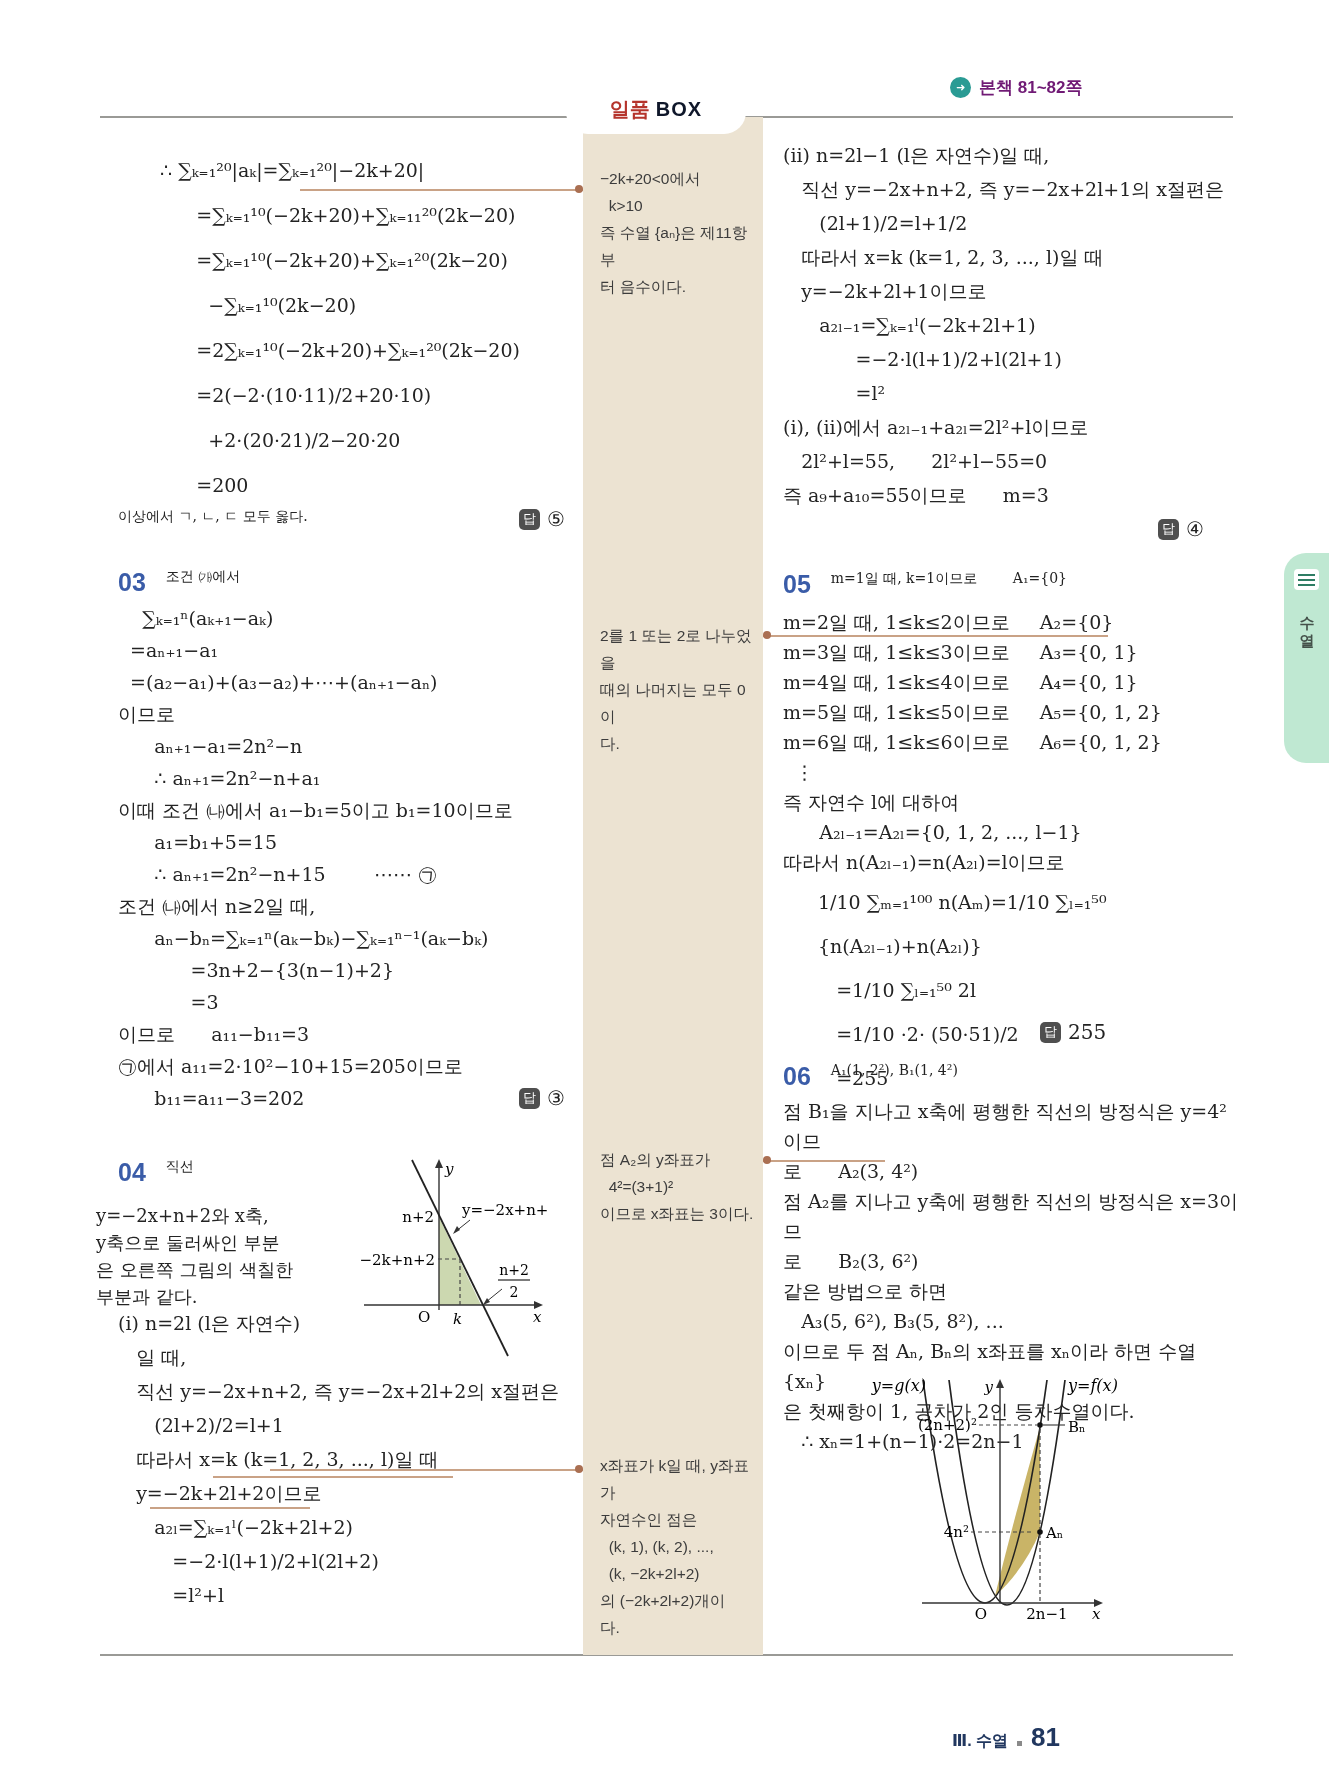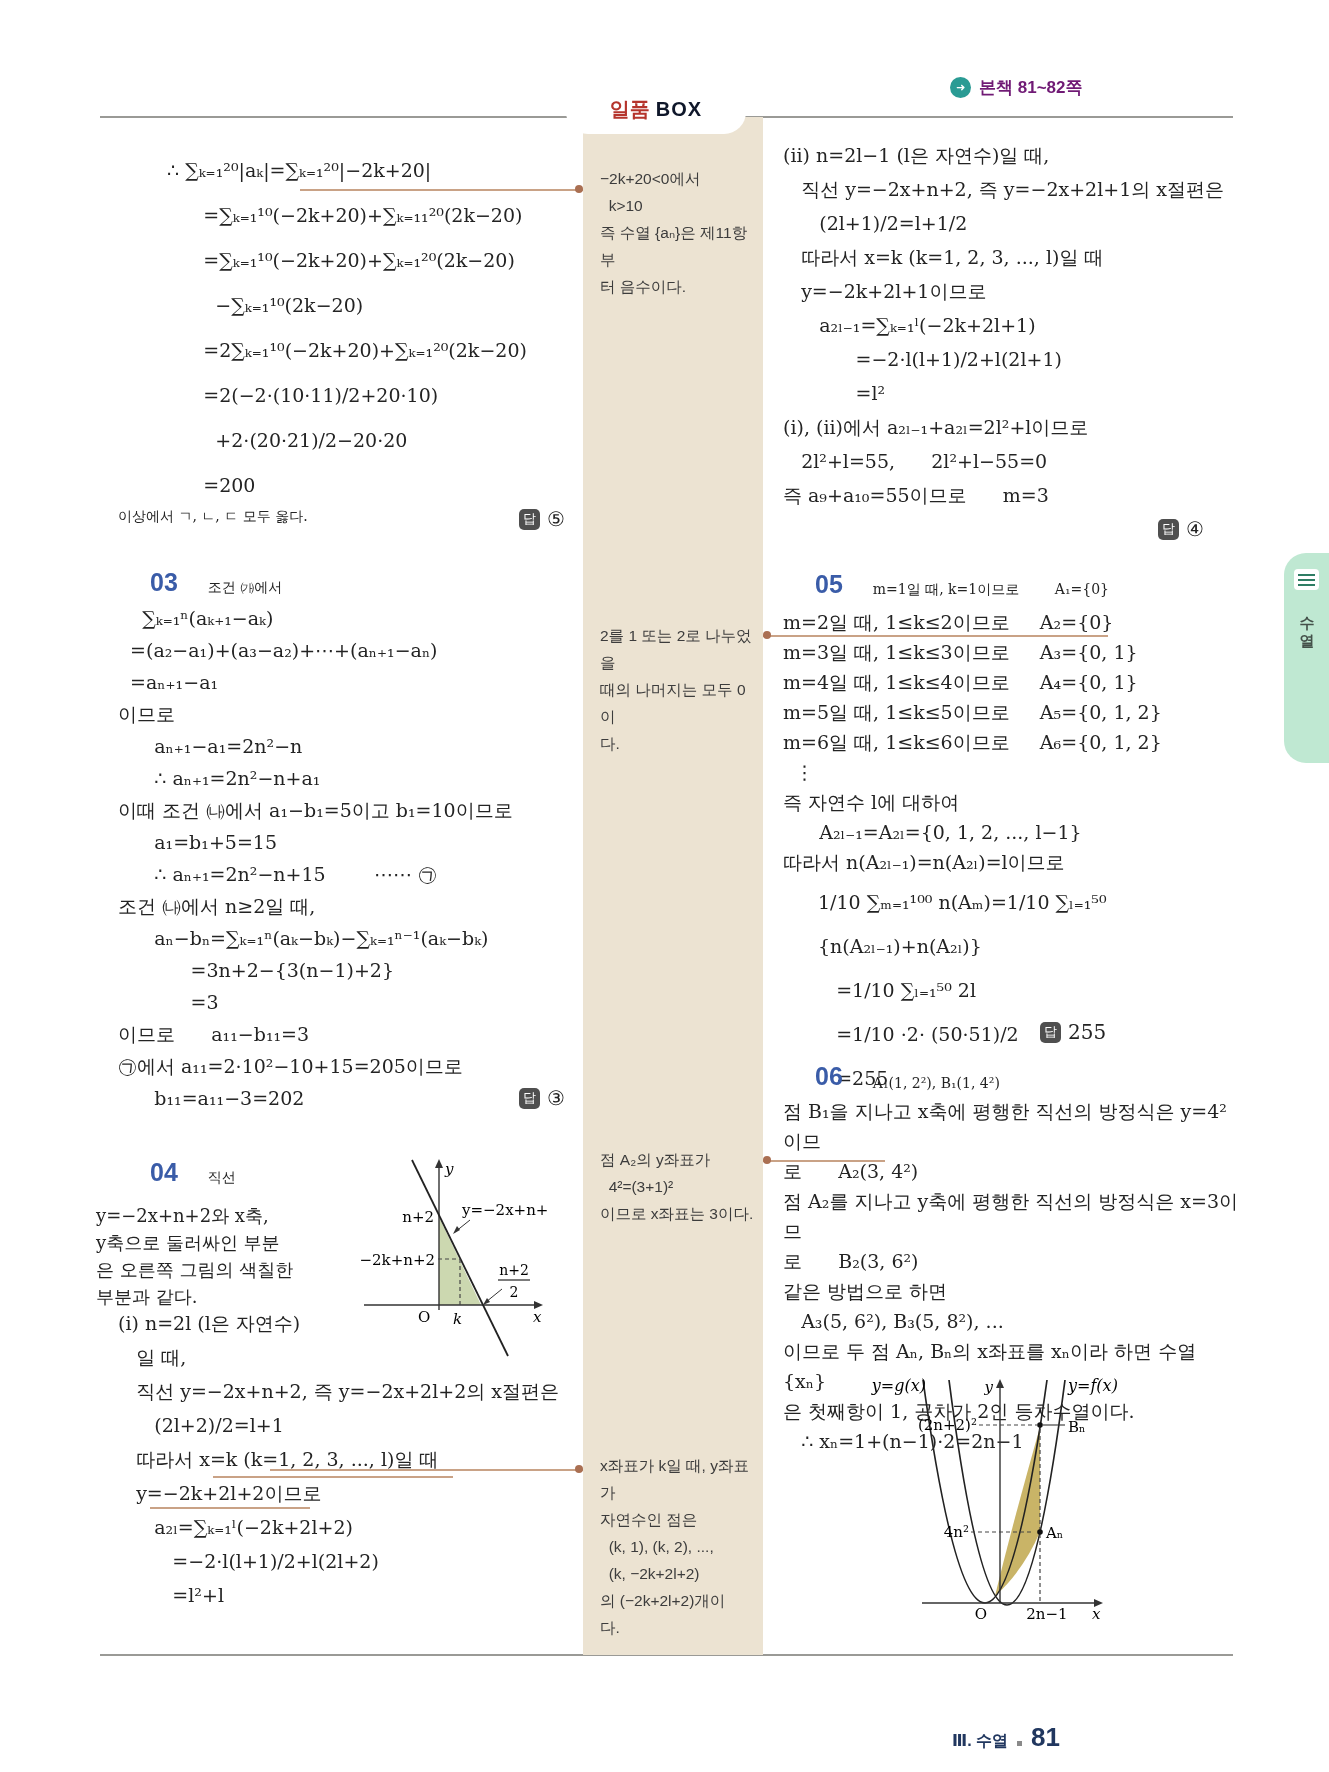--- a/index.html
+++ b/index.html
@@ -7,21 +7,21 @@
   .abs{position:absolute;}
   .rule{position:absolute;height:2px;background:#9a9a96;}
   .math{font-family:"DejaVu Serif","Liberation Serif",serif;font-size:14px;color:#232323;white-space:pre-wrap;}
   .mlines > div{white-space:pre-wrap;font-family:"DejaVu Serif","Liberation Serif",serif;color:#232323;}
   .beige{position:absolute;left:583px;top:117px;width:180px;height:1538px;background:#ece3d2;}
   .notelines > div{white-space:pre-wrap;font-family:"Liberation Sans","DejaVu Sans",sans-serif;color:#3c3c3c;}
   .boxtab{position:absolute;left:566px;top:84px;width:180px;height:50px;background:#ffffff;border-radius:0 0 22px 22px;display:flex;align-items:center;justify-content:center;gap:6px;}
   .boxtab .red{color:#b5342c;font-weight:bold;font-size:20px;}
   .boxtab .dark{color:#0f172a;font-weight:bold;font-size:20px;letter-spacing:1px;}
   .pnum{color:#3a5ca8;font-weight:bold;font-size:25px;font-family:"Liberation Sans",sans-serif;}
-  .phead{position:absolute;display:flex;align-items:flex-end;gap:30px;margin-left:32px;}
+  .phead{position:absolute;display:flex;align-items:flex-start;gap:20px;}
   .ans{position:absolute;display:flex;align-items:center;gap:7px;}
   .ans .tag{width:21px;height:21px;background:#4f4f4f;color:#fff;border-radius:5px;font-size:13px;display:flex;align-items:center;justify-content:center;font-family:"Liberation Sans",sans-serif;}
   .ans .val{font-family:"DejaVu Serif",serif;font-size:20px;color:#232323;}
   .conn{position:absolute;height:1.5px;background:#c9a286;}
   .dot{position:absolute;width:8px;height:8px;border-radius:50%;background:#aa6f52;}
   .uline{position:absolute;height:1.5px;background:#c9a286;}
   .hdr{position:absolute;left:950px;top:76px;display:flex;align-items:center;gap:8px;}
   .hdr .circ{width:21px;height:21px;border-radius:50%;background:#2a9b94;color:#fff;font-size:11px;display:flex;align-items:center;justify-content:center;}
   .hdr .txt{font-size:17px;font-weight:bold;color:#701a75;}
   .sidetab{position:absolute;left:1284px;top:553px;width:45px;height:210px;background:#bfe8d2;border-radius:22px 0 0 22px;}
@@ -58,21 +58,21 @@
     </span>
   <span class="vlabel">수열</span>
 </div>
 
 <div class="foot">
   <span class="ch">Ⅲ. 수열</span>
   <span class="sq"></span>
   <span class="pg">81</span>
 </div>
 
-<div class="abs mlines" style="left:167px;top:148px;width:420px;line-height:45px;font-size:19px;">
+<div class="abs mlines" style="left:160px;top:148px;width:420px;line-height:45px;font-size:19px;">
     <div>∴ ∑ₖ₌₁²⁰|aₖ|=∑ₖ₌₁²⁰|−2k+20|</div>
     <div>      =∑ₖ₌₁¹⁰(−2k+20)+∑ₖ₌₁₁²⁰(2k−20)</div>
     <div>      =∑ₖ₌₁¹⁰(−2k+20)+∑ₖ₌₁²⁰(2k−20)</div>
     <div>        −∑ₖ₌₁¹⁰(2k−20)</div>
     <div>      =2∑ₖ₌₁¹⁰(−2k+20)+∑ₖ₌₁²⁰(2k−20)</div>
     <div>      =2(−2·(10·11)/2+20·10)</div>
     <div>        +2·(20·21)/2−20·20</div>
     <div>      =200</div>
   </div>
 <div class="abs math" style="left:118px;top:508px;">이상에서 ㄱ, ㄴ, ㄷ 모두 옳다.</div>
@@ -80,22 +80,22 @@
   <span class="tag">답</span>
   <span class="val">⑤</span>
 </div>
 
 <div class="phead" style="left:118px;top:568px;">
   <span class="pnum">03</span>
   <span class="math">조건 ㈎에서</span>
 </div>
 <div class="abs mlines" style="left:118px;top:602px;width:460px;line-height:32px;font-size:19px;">
     <div>    ∑ₖ₌₁ⁿ(aₖ₊₁−aₖ)</div>
+    <div>  =aₙ₊₁−a₁</div>
     <div>  =(a₂−a₁)+(a₃−a₂)+⋯+(aₙ₊₁−aₙ)</div>
-    <div>  =aₙ₊₁−a₁</div>
     <div>이므로</div>
     <div>      aₙ₊₁−a₁=2n²−n</div>
     <div>      ∴ aₙ₊₁=2n²−n+a₁</div>
     <div>이때 조건 ㈏에서 a₁−b₁=5이고 b₁=10이므로</div>
     <div>      a₁=b₁+5=15</div>
     <div>      ∴ aₙ₊₁=2n²−n+15        ⋯⋯ ㉠</div>
     <div>조건 ㈏에서 n≥2일 때,</div>
     <div>      aₙ−bₙ=∑ₖ₌₁ⁿ(aₖ−bₖ)−∑ₖ₌₁ⁿ⁻¹(aₖ−bₖ)</div>
     <div>            =3n+2−{3(n−1)+2}</div>
     <div>            =3</div>

